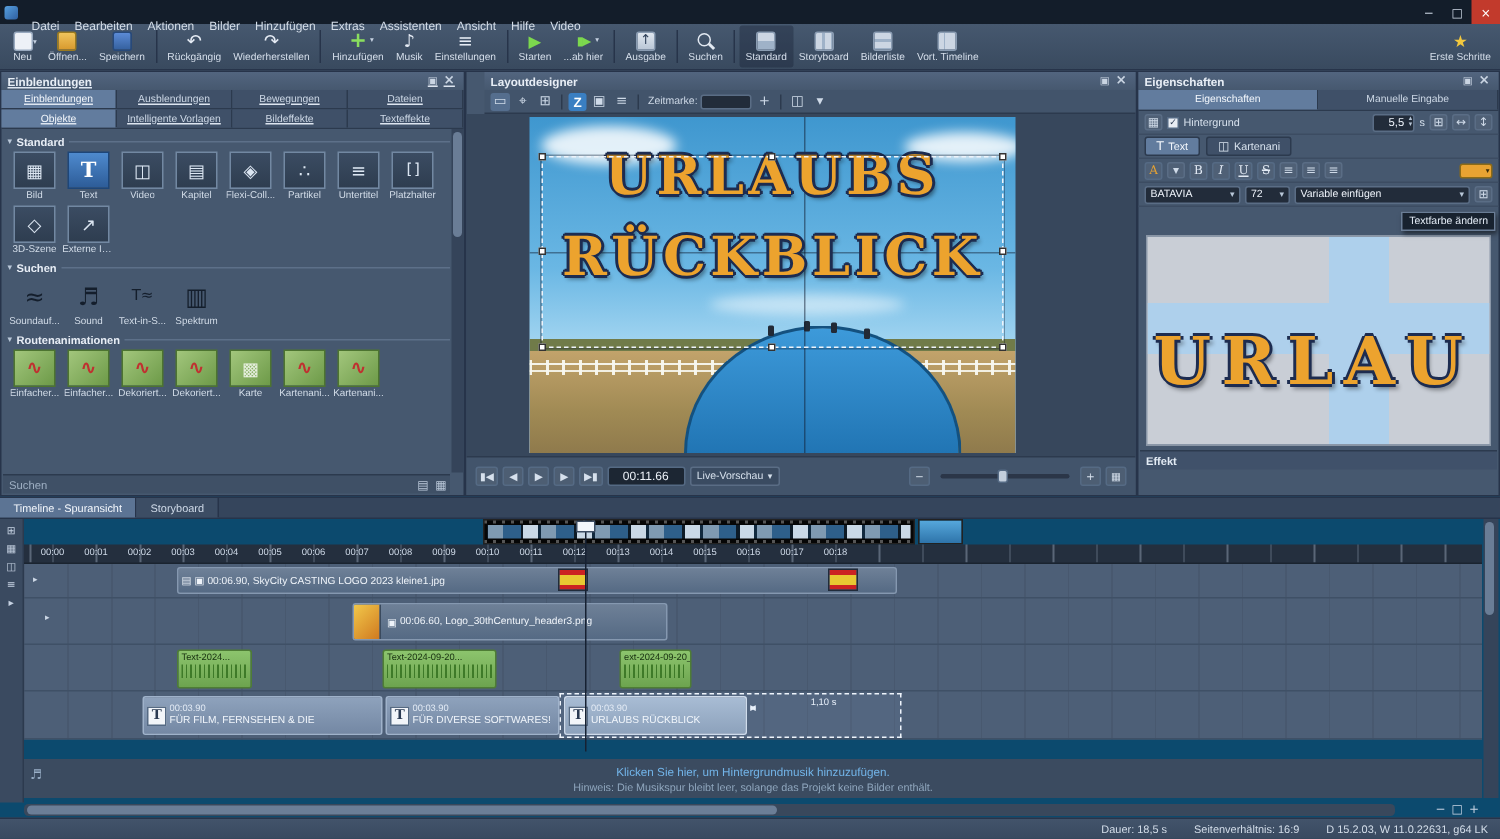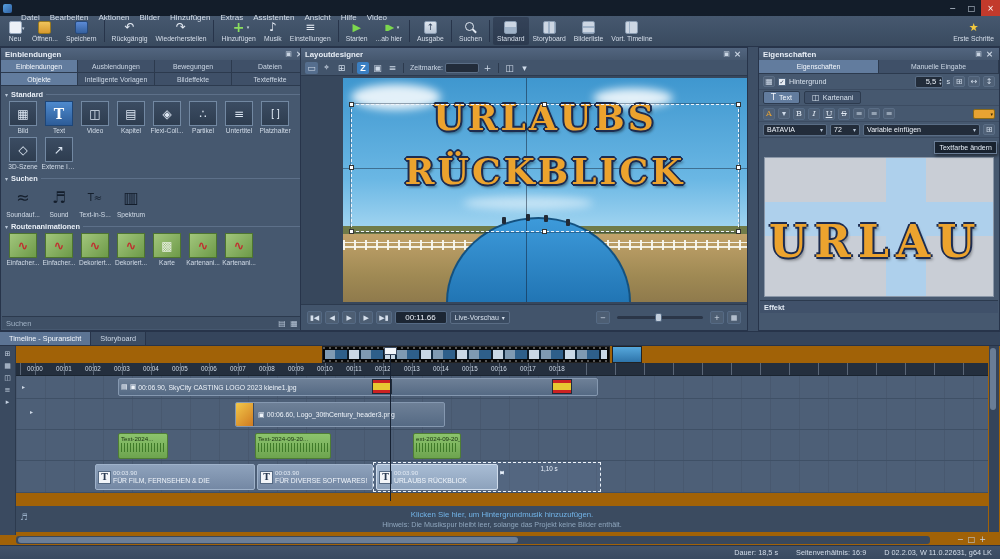--- a/index.html
+++ b/index.html
@@ -51,21 +51,21 @@
 
 
 .panel{position:absolute;background:#46586f;border:1px solid #27344a;}
 .ptitle{height:12px;display:flex;align-items:center;padding:0 4px;background:linear-gradient(#52657f,#46586f);font-size:7.8px;font-weight:bold;color:#e8eef6;}
 .ptitle .sp{flex:1;}
 .pt-ic{width:11px;height:10px;font-size:7px;color:#c9d4e2;display:flex;align-items:center;justify-content:center;font-family:"DejaVu Sans",sans-serif;}
 .pt-pin::before{content:"▣";}
 .pt-close::before{content:"×";font-size:9px;}
 
 
-.lp{top:47px;left:0;width:310px;height:284px;}
+.lp{top:47px;left:0;width:310px;height:284px;text-decoration:underline;}
 .tabrow{display:flex;height:13px;border-bottom:1px solid #2c3a4e;}
 .tab{flex:1;display:flex;align-items:center;justify-content:center;font-size:6.9px;color:#cdd8e6;background:#3f5068;border-right:1px solid #2c3a4e;white-space:nowrap;overflow:hidden;}
 .tab.active{background:#627c9e;color:#f4f8fd;}
 .lp-content{position:absolute;top:38px;left:0;right:9px;bottom:15px;overflow:hidden;padding:2px 0 0 4px;}
 .sec-head{display:flex;align-items:center;gap:3px;font-size:7.4px;font-weight:bold;color:#e8eef6;margin:2px 0 1px;}
 .sec-head::before{content:"▾";font-size:6px;color:#b9c7d8;font-family:"DejaVu Sans",sans-serif;}
 .sec-head::after{content:"";flex:1;height:1px;background:#5d7089;}
 .tiles{display:flex;flex-wrap:wrap;}
 .tile{width:36px;display:flex;flex-direction:column;align-items:center;gap:1px;margin:1px 0 2px;}
 .tile-ic{width:28px;height:25px;background:linear-gradient(#3b4c62,#2e3d50);border:1px solid #7288a2;color:#dce6f2;display:flex;align-items:center;justify-content:center;font-size:12px;font-family:"DejaVu Sans",sans-serif;}
@@ -91,30 +91,30 @@
 .t-karte::before{content:"▩";color:rgba(255,255,255,.8);}
 .search-row{position:absolute;left:1px;right:9px;bottom:1px;height:13px;background:#3f5066;border-top:1px solid #2c3a4e;display:flex;align-items:center;}
 .search-input{flex:1;background:transparent;border:none;outline:none;color:#cfd9e6;font-size:7.5px;padding:0 4px;font-family:"Liberation Sans",sans-serif;}
 .search-input::placeholder{color:#9fb0c4;}
 .sr-ic{width:12px;font-size:8px;color:#b9c7d8;display:flex;align-items:center;justify-content:center;font-family:"DejaVu Sans",sans-serif;}
 .vscroll{position:absolute;width:8px;background:#35445a;}
 .vthumb{position:absolute;left:1px;width:6px;background:#66embed;background:#6a7d96;border-radius:3px;}
 .lp .vscroll{right:0;top:38px;bottom:15px;}
 
 
-.cp{top:47px;left:300px;width:448px;height:284px;}
+.cp{top:47px;left:310px;width:448px;height:284px;padding-left:12px;}
 .cp-toolbar{height:16px;display:flex;align-items:center;gap:2px;padding:0 4px;background:#42546b;border-bottom:1px solid #2c3a4e;}
 .ct-ic{width:13px;height:12px;font-size:9px;color:#cfdae8;display:flex;align-items:center;justify-content:center;font-family:"DejaVu Sans",sans-serif;border-radius:2px;}
 .ct-ic.on{background:rgba(120,160,210,.35);}
 .ct-z{background:#3a7fc2;color:#fff;font-size:9px;font-weight:bold;width:12px;height:12px;border-radius:2px;display:flex;align-items:center;justify-content:center;}
 .ct-sep{width:1px;height:10px;background:#2c3a4e;margin:0 2px;}
 .zm-label{font-size:7px;color:#cdd8e6;margin-left:2px;}
 .zm-field{width:34px;height:10px;background:#22echo;background:#222c3a;border:1px solid #5a6d85;border-radius:2px;}
 .preview-zone{position:absolute;top:28px;left:0;right:0;bottom:26px;background:#37475c;overflow:hidden;}
-.stage{position:absolute;left:42px;top:2px;width:404px;height:224px;background:linear-gradient(#3f97cf,#6ab7e4 45%,#a8d8f2 70%,#cfeaf8 100%);overflow:hidden;}
+.stage{position:absolute;left:42px;top:2px;width:324px;height:224px;background:linear-gradient(#3f97cf,#6ab7e4 45%,#a8d8f2 70%,#cfeaf8 100%);overflow:hidden;}
 .cloud{position:absolute;background:rgba(255,255,255,.85);border-radius:50%;filter:blur(4px);}
 .treeline{position:absolute;left:0;right:0;top:148px;height:8px;background:#707b49;}
 .land{position:absolute;left:0;right:0;bottom:0;height:68px;background:linear-gradient(#c2a36b,#a08a54 60%,#8f7a4c);}
 .fence{position:absolute;left:0;right:0;top:6px;height:10px;
  background:linear-gradient(transparent 2px,rgba(248,248,240,.95) 2px 3.5px,transparent 3.5px 6.5px,rgba(248,248,240,.9) 6.5px 8px,transparent 8px),
  repeating-linear-gradient(90deg,rgba(248,248,240,.95) 0 2px,transparent 2px 11px);}
 .hill{position:absolute;left:103px;bottom:0;width:185px;height:85px;background:linear-gradient(#3d9ada,#2175b4);border:2px solid #14517f;border-bottom:none;border-radius:50% 50% 0 0/100% 100% 0 0;}
 .fig{position:absolute;width:4px;height:7px;background:#222a36;border-radius:1px;}
 .cross-v{position:absolute;left:183px;top:0;bottom:0;width:1px;background:rgba(16,28,48,.5);}
 .cross-h{position:absolute;left:0;right:0;top:90px;height:1px;background:rgba(16,28,48,.45);}
@@ -150,21 +150,21 @@
 .combo::after{content:"▾";font-size:6px;color:#b9c7d8;font-family:"DejaVu Sans",sans-serif;}
 .rp-preview{position:absolute;left:5px;right:5px;top:109px;height:140px;background:#c9ced6;border:1px solid #8a97a8;overflow:hidden;}
 .bar-h{position:absolute;left:0;right:0;top:44px;height:34px;background:#aed0ec;}
 .bar-v{position:absolute;left:121px;width:40px;top:0;bottom:0;background:#aed0ec;}
 .rp-title-text{position:absolute;left:4px;top:58px;font-family:"DejaVu Serif",serif;font-weight:bold;font-size:44px;letter-spacing:7px;color:#eca32e;white-space:nowrap;
  text-shadow:-2px 0 #1d2c50,2px 0 #1d2c50,0 -2px #1d2c50,0 2px #1d2c50,2px 3px 3px rgba(0,0,0,.4);}
 .effekt-bar{position:absolute;left:1px;right:1px;top:252px;height:13px;background:#40516a;border-top:1px solid #2c3a4e;display:flex;align-items:center;padding:0 4px;font-size:7.4px;font-weight:bold;color:#e2eaf4;}
 .tooltip{position:absolute;right:2px;top:93px;background:#18222f;border:1px solid #66embed;border:1px solid #6a7d96;color:#e4ecf6;font-size:7px;padding:2px 4px;z-index:60;white-space:nowrap;box-shadow:1px 2px 3px rgba(0,0,0,.5);}
 
 
-.tl{position:absolute;top:331px;left:0;right:0;height:214px;background:#a16207;border-top:1px solid #27344a;}
+.tl{position:absolute;top:331px;left:0;right:0;height:214px;background:#0c4a6e;border-top:1px solid #27344a;}
 .tl-tabs{height:14px;display:flex;background:#35455c;border-bottom:1px solid #27344a;}
 .tl-tab{padding:0 9px;display:flex;align-items:center;font-size:7.3px;color:#cdd8e6;background:#3c4d64;border-right:1px solid #27344a;}
 .tl-tab.active{background:#5c7494;color:#f4f8fd;}
 .tl-toolcol{position:absolute;left:0;top:14px;bottom:10px;width:16px;background:#3a4a60;border-right:1px solid #2c3a4e;display:flex;flex-direction:column;align-items:center;gap:4px;padding-top:4px;}
 .tl-toolcol span{font-size:7px;color:#c6d2e2;font-family:"DejaVu Sans",sans-serif;}
 .filmstrip{position:absolute;left:322px;top:14px;width:288px;height:17px;background:#060606;border:1px solid #22echo;border:1px solid #222;}
 .filmstrip::before,.filmstrip::after{content:"";position:absolute;left:0;right:0;height:2px;background:repeating-linear-gradient(90deg,#555 0 2px,transparent 2px 6px);}
 .filmstrip::before{top:0;}
 .filmstrip::after{bottom:0;}
 .fs-inner{position:absolute;left:2px;right:2px;top:3px;bottom:3px;background:repeating-linear-gradient(90deg,#7f9ab2 0 10px,#2e5f8a 10px 22px,#0d1a26 22px 24px,#c9d8e6 24px 34px,#11293e 34px 36px);}
@@ -708,16 +708,16 @@
     <div class="tl-zoom">
       <span>−</span>
       <span>□</span>
       <span>+</span>
     </div>
   </div>
 
   <div class="statusbar">
     <span>Dauer: 18,5 s</span>
     <span>Seitenverhältnis: 16:9</span>
-    <span>D 02.2.03, W 11.0.22631, g64 LK</span>
+    <span>D 15.2.03, W 11.0.22631, g64 LK</span>
   </div>
 
 </div>
 
 </body></html>

